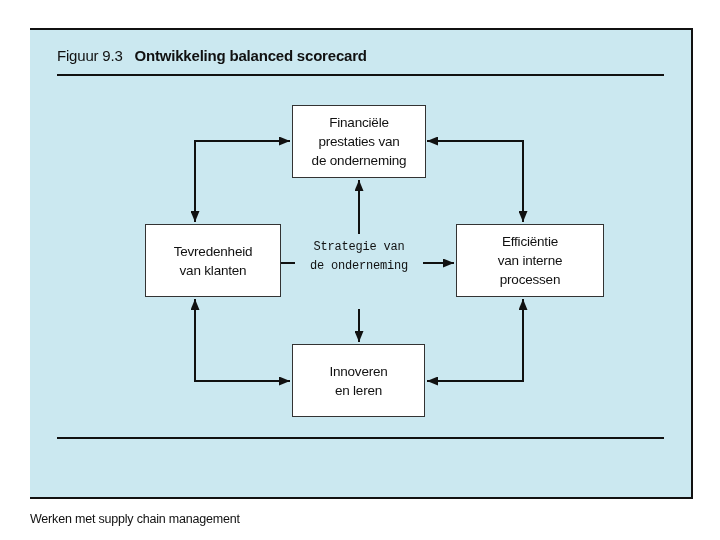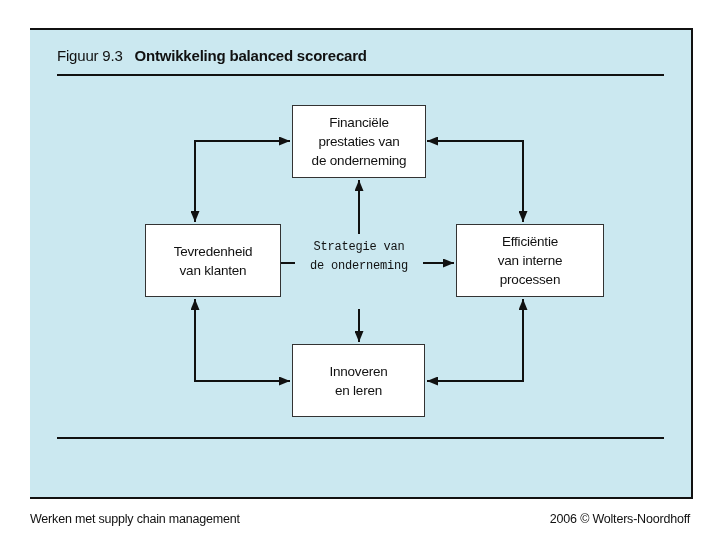--- a/index.html
+++ b/index.html
@@ -177,14 +177,13 @@
     </div>
     <div class="node-box node-bottom">
       <span class="node-label">Innoveren
 en leren</span>
     </div>
 
     <div class="rule source-rule"></div>
   </div>
 
   <div class="footer-left">Werken met supply chain management</div>
-  <div class="footer-right">2006 © Wolters-Noordhoff</div>
 </div>
 
 </body></html>

